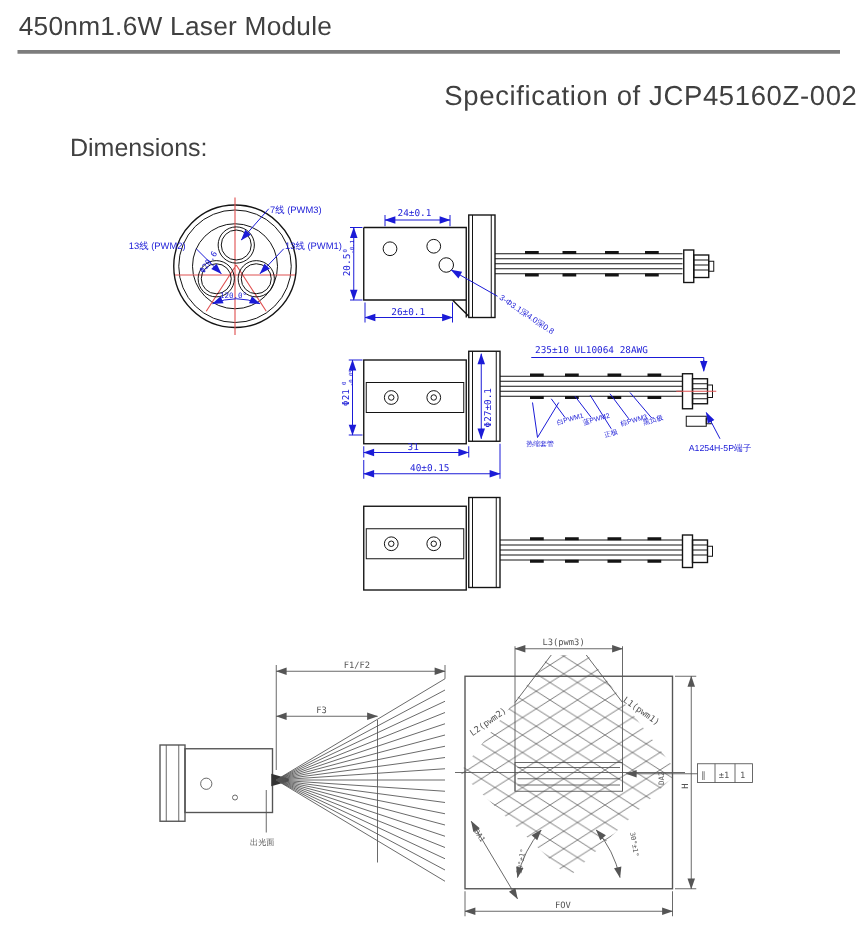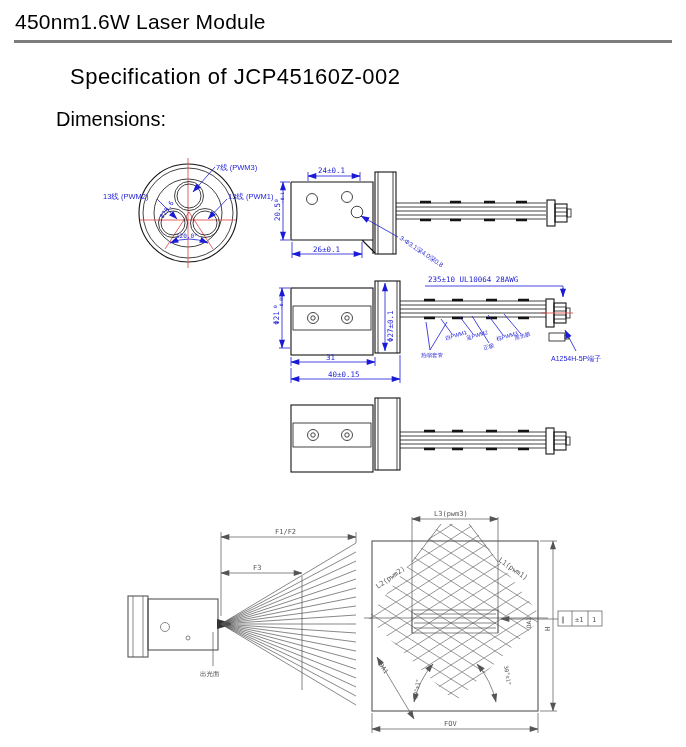--- a/index.html
+++ b/index.html
@@ -1,20 +1,20 @@
 <!DOCTYPE html>
 <html><head>
 <meta charset="utf-8">
 <style>
   html,body{margin:0;padding:0;background:#ffffff;}
   .page{position:relative;width:686px;height:747px;background:#fff;overflow:hidden;
-        font-family:"Liberation Sans",sans-serif;color:#000000;}
+        font-family:"Liberation Sans",sans-serif;color:#404040;}
   .doc-title{position:absolute;left:15px;top:10px;font-size:21px;font-weight:500;letter-spacing:.2px;}
   .rule{position:absolute;left:14px;top:40px;width:658px;height:3px;background:#7d7d7d;}
-  .spec-title{position:absolute;left:0;top:64px;width:686px;text-align:left;padding-left:70px;
+  .spec-title{position:absolute;left:0;top:64px;width:686px;text-align:right;padding-left:70px;
               box-sizing:border-box;font-size:22px;letter-spacing:.5px;}
   .dims-label{position:absolute;left:56px;top:108px;font-size:20px;}
   svg{position:absolute;left:0;top:140px;}
   .geo{stroke:#141414;stroke-width:1.1;fill:none;}
   .geo-thin{stroke:#141414;stroke-width:.8;fill:none;}
   .gray{stroke:#555;stroke-width:1.1;fill:none;}
   .gray-thin{stroke:#555;stroke-width:.7;fill:none;}
   .blue{stroke:#1b1bd7;stroke-width:.8;fill:none;}
   .red{stroke:#e05252;stroke-width:.9;fill:none;}
   text{font-family:"DejaVu Sans Mono","Liberation Sans",monospace;}

